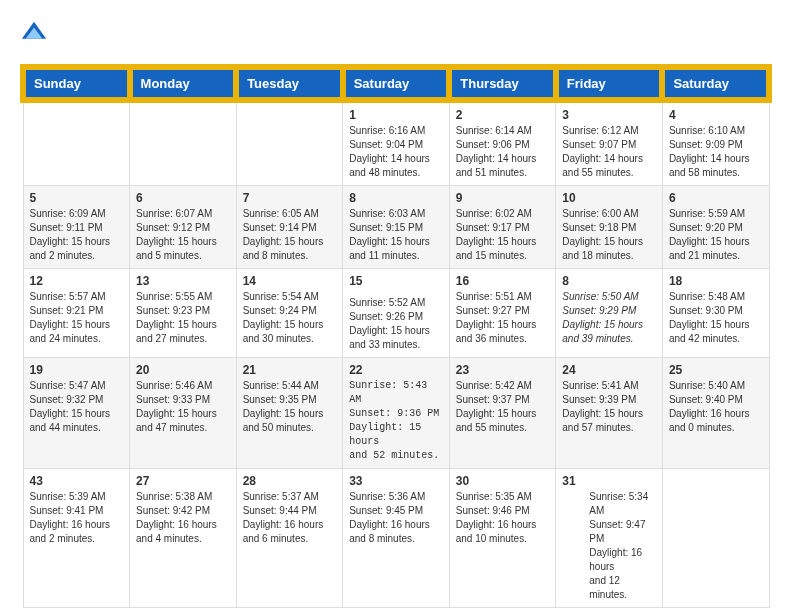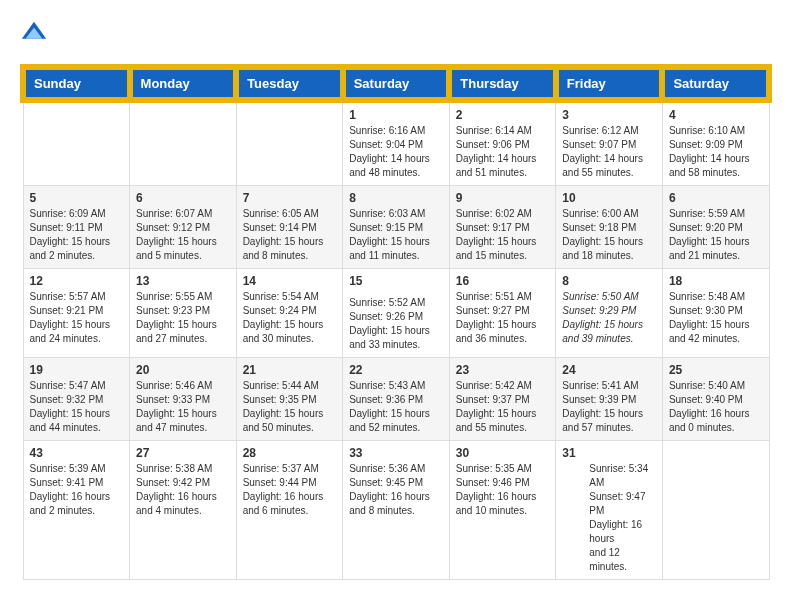--- a/index.html
+++ b/index.html
@@ -269,21 +269,21 @@
         </td>
         <td>
           <span class="day-number">21</span>
           <div class="day-info" style="white-space: pre-line;">Sunrise: 5:44 AM
 Sunset: 9:35 PM
 Daylight: 15 hours
 and 50 minutes.</div>
         </td>
         <td>
           <span class="day-number">22</span>
-          <div class="day-info" style="white-space: pre-line;">Sunrise: 5:43 AM
+          <div class="day-info" style="white-space: pre-line; font-family: Liberation Mono, monospace;">Sunrise: 5:43 AM
 Sunset: 9:36 PM
 Daylight: 15 hours
 and 52 minutes.</div>
         </td>
         <td>
           <span class="day-number">23</span>
           <div class="day-info" style="white-space: pre-line;">Sunrise: 5:42 AM
 Sunset: 9:37 PM
 Daylight: 15 hours
 and 55 minutes.</div>

